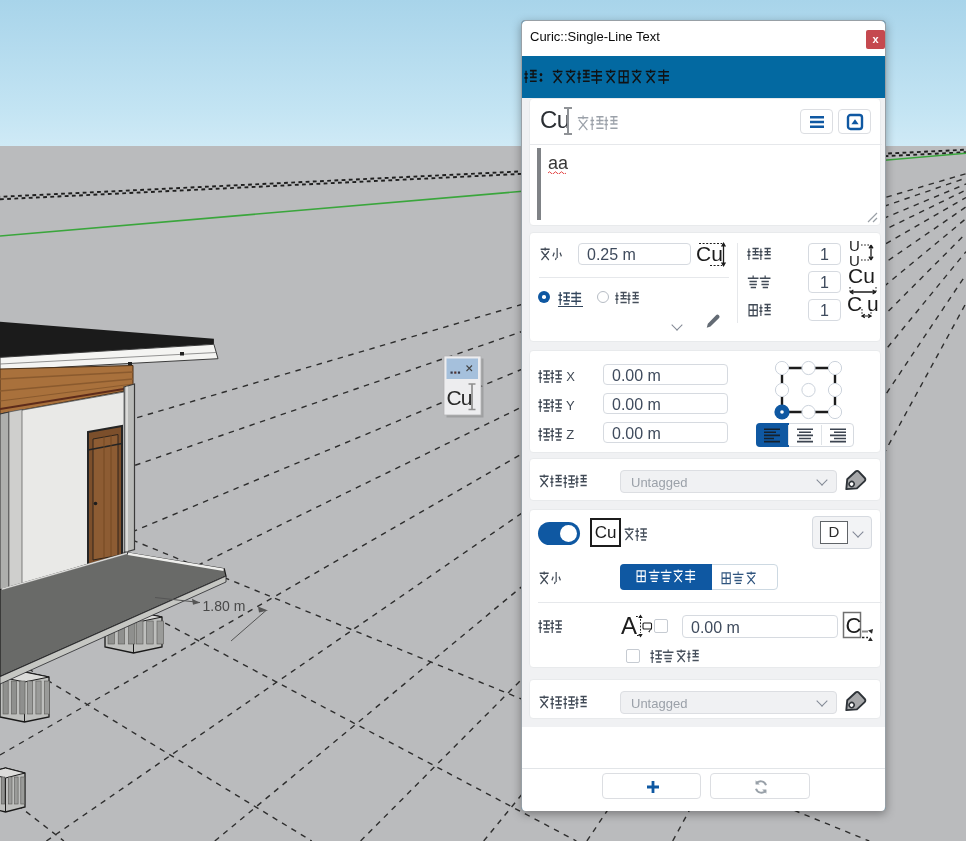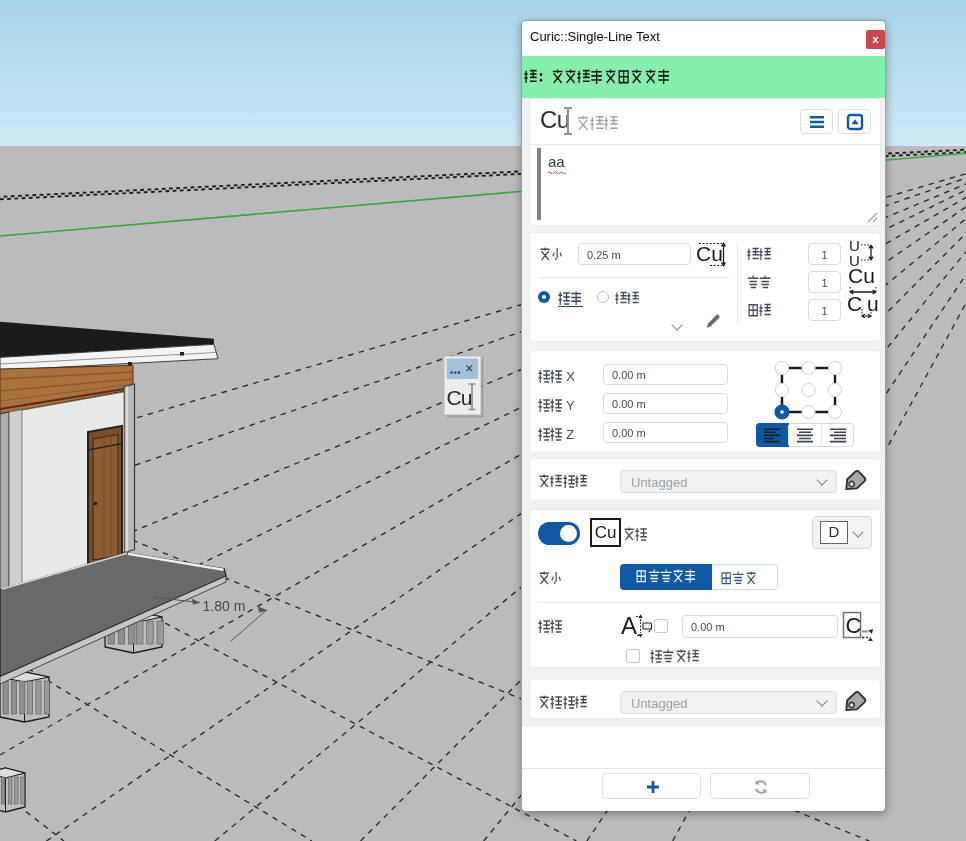--- a/index.html
+++ b/index.html
@@ -3,32 +3,32 @@
 <meta charset="utf-8">
 <style>
 html,body{margin:0;padding:0;width:966px;height:841px;overflow:hidden;
   font-family:"Liberation Sans",sans-serif;}
 #stage{position:relative;width:966px;height:841px;background:#babbbd;}
 #scene{position:absolute;left:0;top:0;}
 
 .hz{display:inline-block;vertical-align:-2px;}
 
 #dlg{position:absolute;left:521px;top:20px;width:365px;height:791px;
-  background:#86efac;border:1px solid #98a0a6;border-radius:4px;
+  background:#0369a1;border:1px solid #98a0a6;border-radius:4px;
   box-sizing:border-box;box-shadow:0 3px 10px rgba(0,0,0,.35);font-size:13px;color:#333;}
 #tbar{position:absolute;left:0;top:0;width:100%;height:35px;background:#fff;
   border-radius:4px 4px 0 0;}
 #title{position:absolute;left:8px;top:8px;font-size:13px;color:#0a0a0a;}
 #xbtn{position:absolute;left:344px;top:9px;width:19px;height:19px;background:#c5494f;
   border-radius:2px;color:#fff;font-size:11px;font-weight:bold;text-align:center;line-height:19px;}
 .card{position:absolute;left:7px;width:352px;background:#fff;
   border:1px solid #e8eaec;border-radius:4px;box-sizing:border-box;}
 .lbl{position:absolute;color:#414a56;font-size:13px;white-space:nowrap;}
 .inp{position:absolute;background:#fff;border:1px solid #d6dae0;border-radius:4px;
-  box-sizing:border-box;font-size:11px;color:#3f4b5d;}
+  box-sizing:border-box;font-size:16px;color:#3f4b5d;}
 .sel{position:absolute;background:#f0f1f3;border:1px solid #dcdee2;border-radius:4px;
   box-sizing:border-box;color:#9ba1a9;font-size:13px;}
 .chev{position:absolute;width:7px;height:7px;border-right:1.4px solid #838995;
   border-bottom:1.4px solid #838995;transform:rotate(45deg);}
 .hline{position:absolute;height:1px;background:#e6e8eb;}
 </style>
 </head>
 <body>
 <div id="stage">
 <svg id="scene" width="966" height="841" viewBox="0 0 966 841">
@@ -174,21 +174,21 @@
           </svg>
         </div>
         <div style="position:absolute;left:308px;top:10px;width:33px;height:25px;border:1px solid #dcdee2;border-radius:4px;box-sizing:border-box;">
           <svg width="18" height="18" viewBox="0 0 18 18" style="position:absolute;left:7px;top:3px;">
             <rect x="2" y="2" width="14" height="14" rx="2.5" fill="none" stroke="#0f58a2" stroke-width="2.4"></rect>
             <path d="M9 6.2l3.6 5H5.4z" fill="#0f58a2"></path>
           </svg>
         </div>
         <div class="hline" style="position:absolute;left:0px;top:45px;width:352px;"></div>
         <div style="position:absolute;left:7px;top:49px;width:4px;height:72px;background:#7f8286;"></div>
-        <div style="position:absolute;left:18px;top:54px;font-size:15px;color:#383838;">aa</div>
+        <div style="position:absolute;left:18px;top:54px;font-size:18px;color:#383838;">aa</div>
         <svg style="position:absolute;left:18px;top:71px;" width="18" height="4" viewBox="0 0 18 4">
           <path d="M0 3 q1.5 -2.5 3 0 t3 0 t3 0 t3 0 t3 0 t3 0" stroke="#e03131" stroke-width="0.9" fill="none"></path>
         </svg>
         <svg style="position:absolute;left:336px;top:113px;" width="13" height="11" viewBox="0 0 13 11">
           <path d="M2 10 L11 1 M7 10 L11 6" stroke="#9aa0a6" stroke-width="1.2"></path>
         </svg>
       </div>
 <div class="card" id="c2" style="top:211px;height:110px;">
         <div class="lbl" style="position:absolute;left:9px;top:14px;"><svg class="hz" width="12.3" height="13.7" viewBox="0.5 1 15 13.2" preserveAspectRatio="none">
             <path d="M2.5 3.2h11 M8 1.5v3 M3.5 13.5 L12.5 5 M3.5 5 L12.5 13.5" fill="none" stroke="currentColor" stroke-width="1.45"></path>

